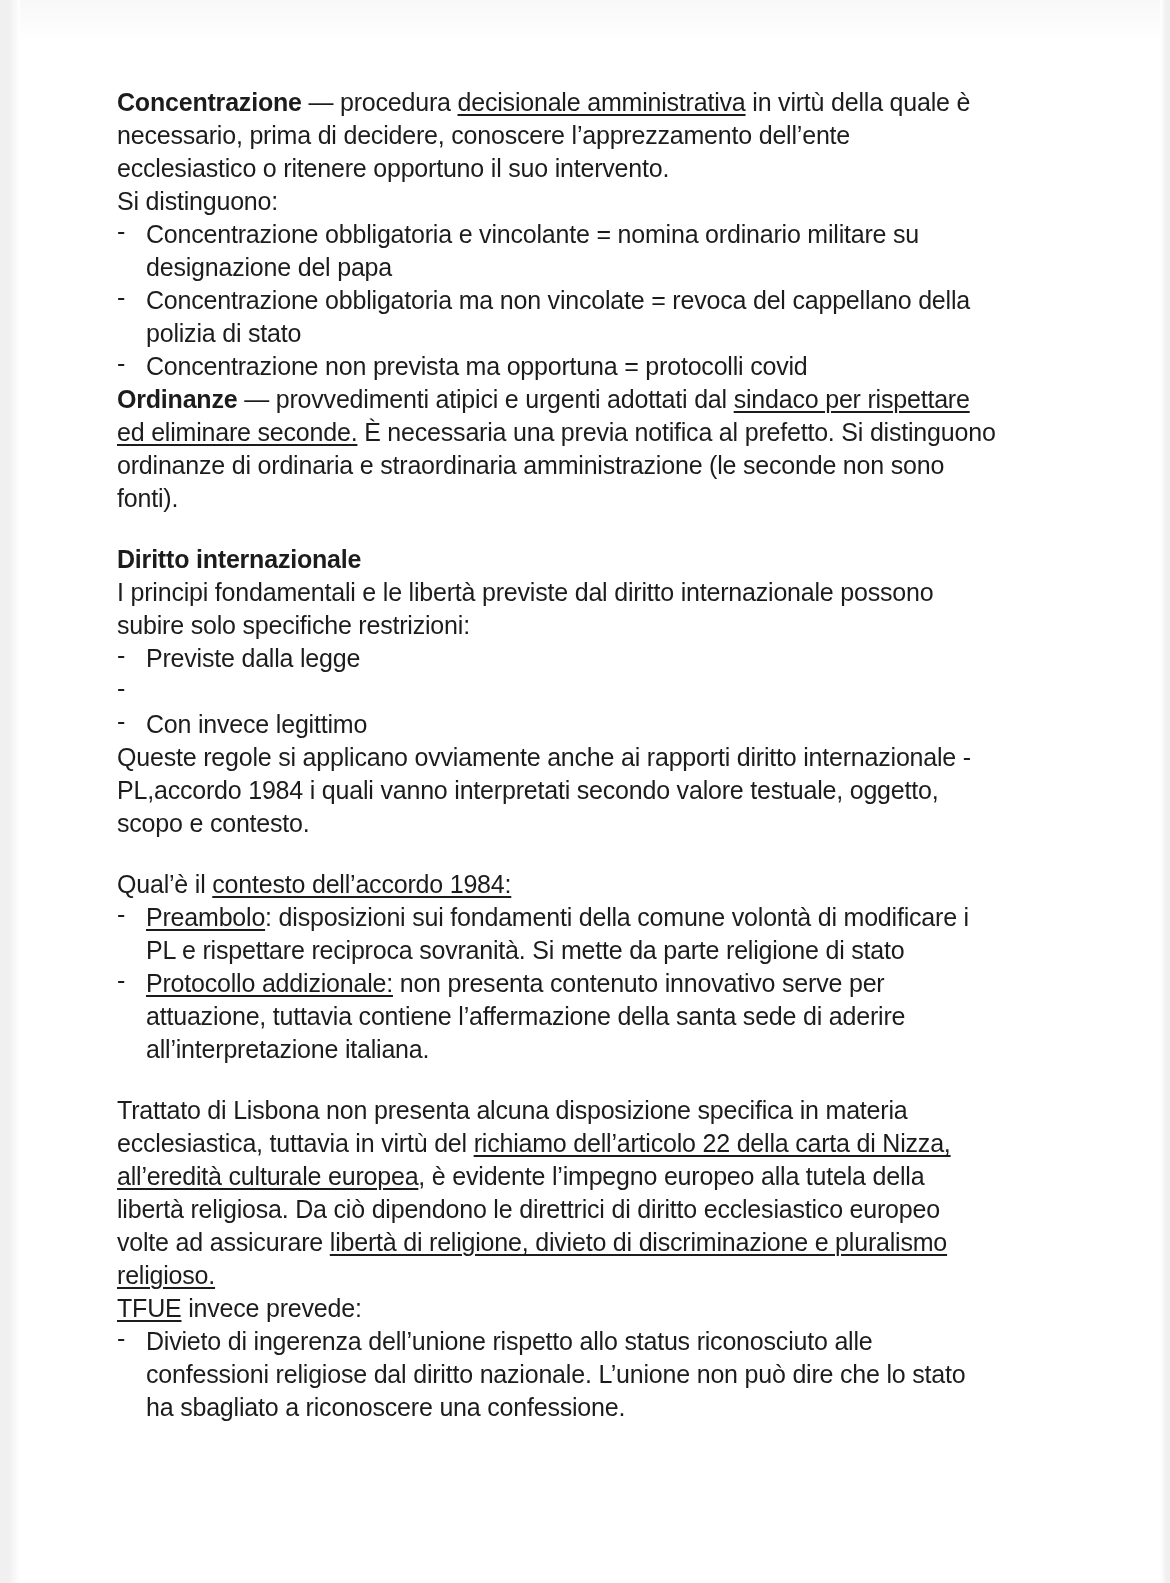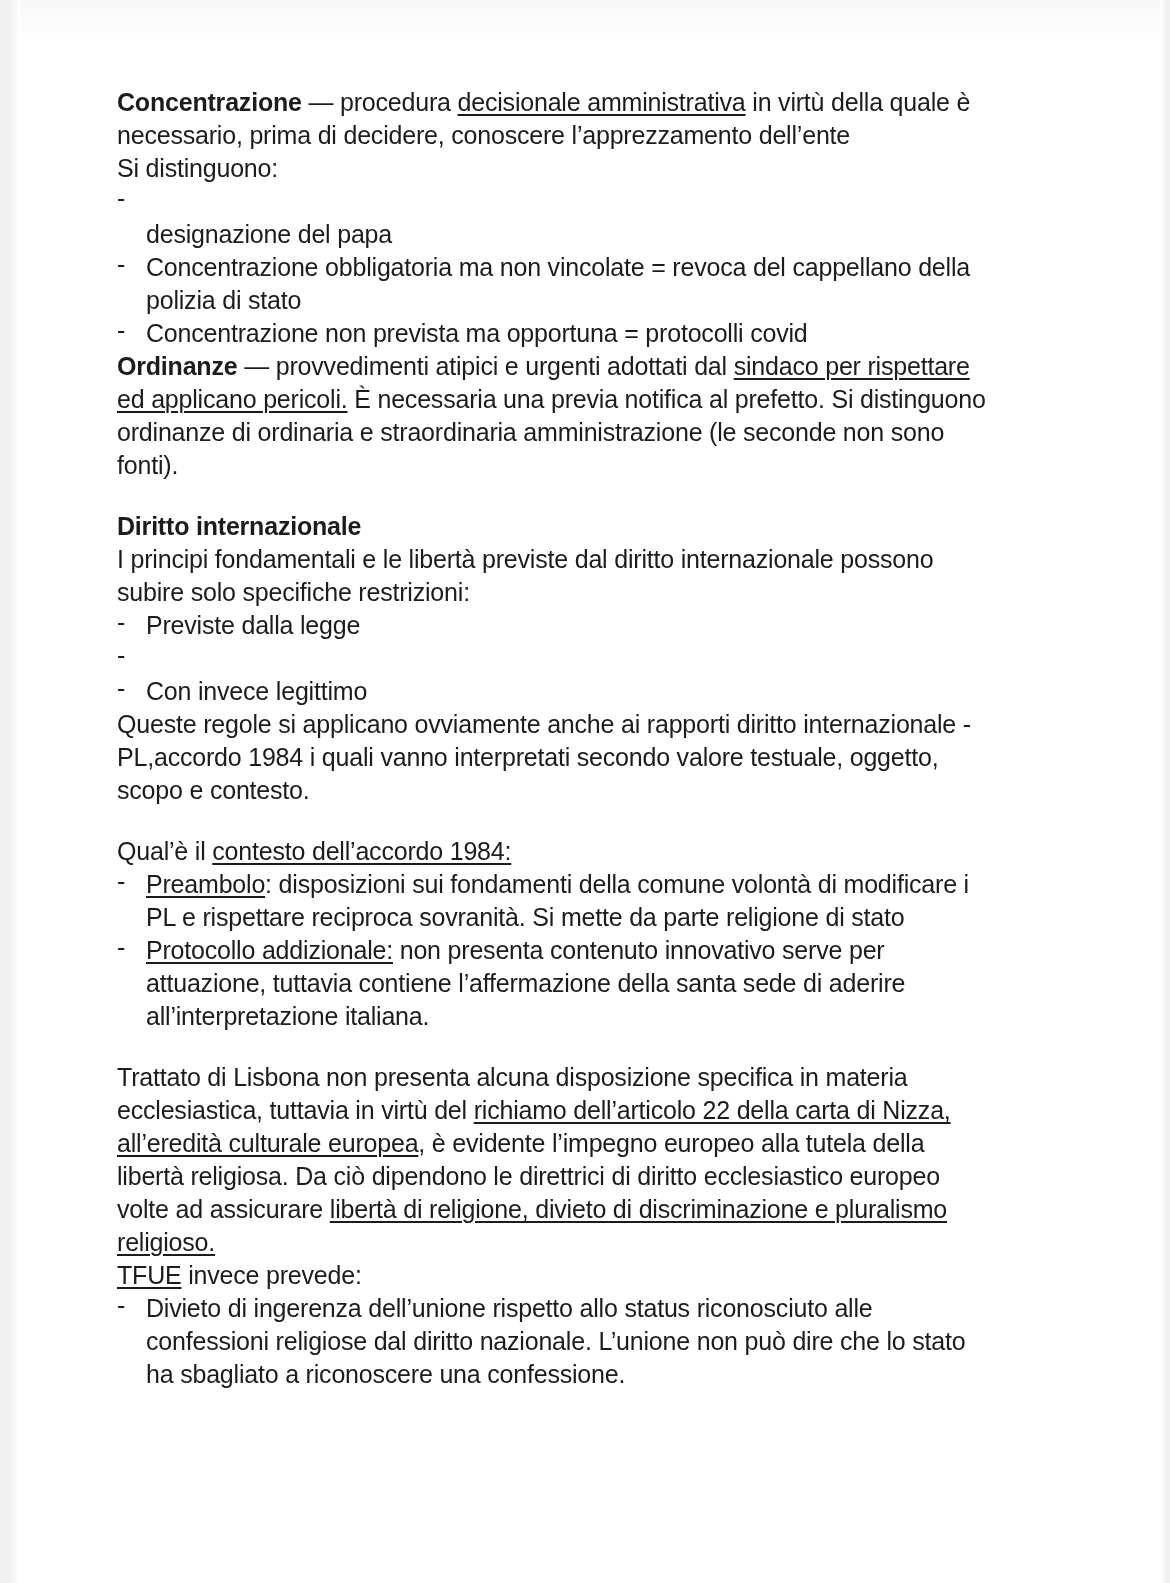--- a/index.html
+++ b/index.html
@@ -70,28 +70,29 @@
 </head>
 <body>
 
 <div class="page">
   <div class="edge-top"></div>
   <div class="edge-left"></div>
   <div class="edge-right"></div>
   <div class="doc">
       <div class="line text"><span><span class="b">Concentrazione</span><span> — procedura </span><span class="u">decisionale amministrativa</span><span> in virtù della quale è</span></span></div>
       <div class="line text"><span><span>necessario, prima di decidere, conoscere l’apprezzamento dell’ente</span></span></div>
+      <div class="line text"><span><span>ecclesiastico o ritenere opportuno il suo intervento.</span></span></div>
       <div class="line text"><span><span>Si distinguono:</span></span></div>
-      <div class="line bullet"><span class="marker">-</span></div>
+      <div class="line bullet"><span class="marker">-</span><span><span>Concentrazione obbligatoria e vincolante = nomina ordinario militare su</span></span></div>
       <div class="line cont"><span><span>designazione del papa</span></span></div>
       <div class="line bullet"><span class="marker">-</span><span><span>Concentrazione obbligatoria ma non vincolate = revoca del cappellano della</span></span></div>
       <div class="line cont"><span><span>polizia di stato</span></span></div>
       <div class="line bullet"><span class="marker">-</span><span><span>Concentrazione non prevista ma opportuna = protocolli covid</span></span></div>
       <div class="line text"><span><span class="b">Ordinanze</span><span> — provvedimenti atipici e urgenti adottati dal </span><span class="u">sindaco per rispettare</span></span></div>
-      <div class="line text"><span><span class="u">ed applicano pericoli.</span><span> È necessaria una previa notifica al prefetto. Si distinguono</span></span></div>
+      <div class="line text"><span><span class="u">ed eliminare seconde.</span><span> È necessaria una previa notifica al prefetto. Si distinguono</span></span></div>
       <div class="line text"><span><span>ordinanze di ordinaria e straordinaria amministrazione (le seconde non sono</span></span></div>
       <div class="line text"><span><span>fonti).</span></span></div>
       <div class="gap"></div>
       <div class="line text"><span><span class="b">Diritto internazionale</span></span></div>
       <div class="line text"><span><span>I principi fondamentali e le libertà previste dal diritto internazionale possono</span></span></div>
       <div class="line text"><span><span>subire solo specifiche restrizioni:</span></span></div>
       <div class="line bullet"><span class="marker">-</span><span><span>Previste dalla legge</span></span></div>
       <div class="line bullet"><span class="marker">-</span></div>
       <div class="line bullet"><span class="marker">-</span><span><span>Con invece legittimo</span></span></div>
       <div class="line text"><span><span>Queste regole si applicano ovviamente anche ai rapporti diritto internazionale -</span></span></div>

